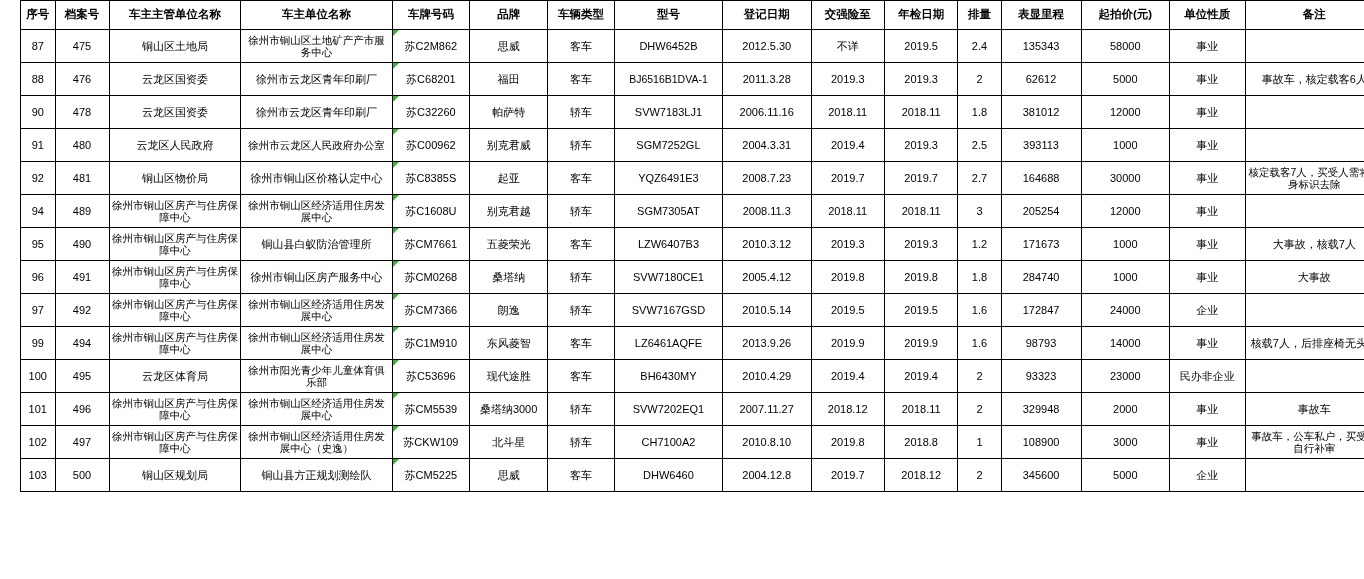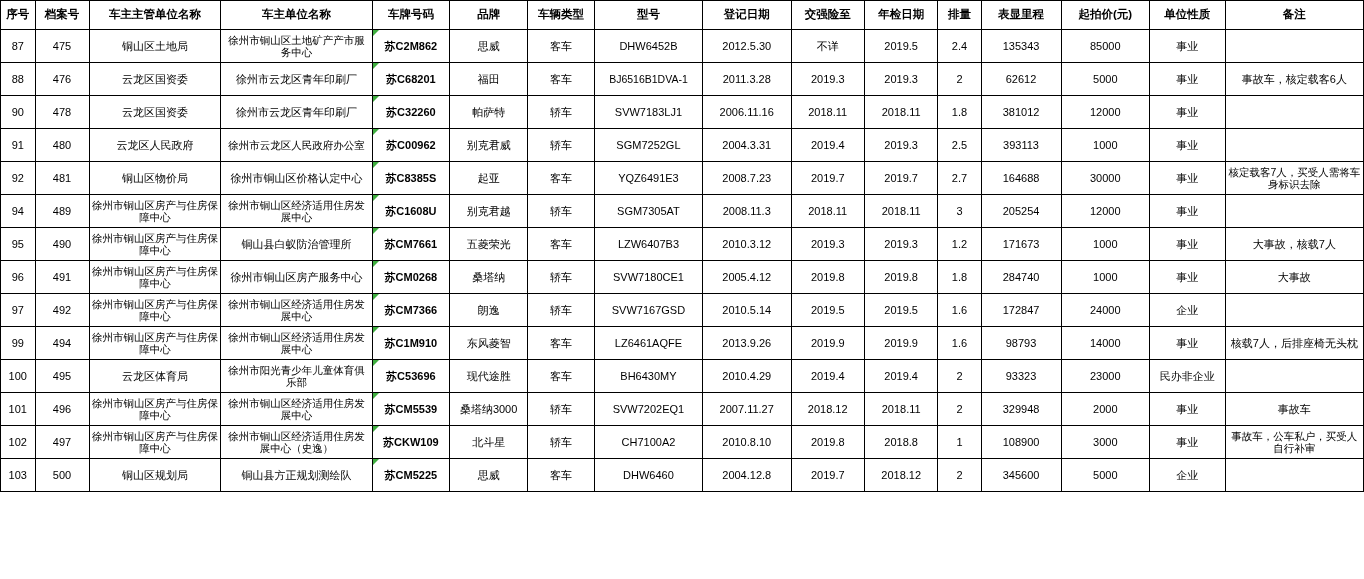--- a/index.html
+++ b/index.html
@@ -7,20 +7,21 @@
     font-family:"Liberation Sans","DejaVu Sans",sans-serif;
     width:1364px;
     height:579px;
     overflow:hidden;
     color:#000;
   }
   #sheet{
     width:1364px;
     height:579px;
     box-sizing:border-box;
+    padding-left:20px;
   }
   table{
     border-collapse:collapse;
     table-layout:fixed;
     width:1364px;
     font-size:11px;
   }
   th,td{
     border:1px solid #000;
     text-align:center;
@@ -50,21 +51,20 @@
   col.c8{width:82px;}
   col.c9{width:68px;}
   col.c10{width:68px;}
   col.c11{width:40px;}
   col.c12{width:74px;}
   col.c13{width:82px;}
   col.c14{width:70px;}
   col.c15{width:128px;}
   .tri{
     position:relative;
-    font-weight:bold;
   }
   .tri::after{
     content:"";
     position:absolute;
     top:0;
     left:0;
     width:0;height:0;
     border-top:6px solid #3fae3f;
     border-right:6px solid transparent;
   }
@@ -121,21 +121,21 @@
           <td class="small">徐州市铜山区土地矿产产市服务中心</td>
           <td class="tri">苏C2M862</td>
           <td>思威</td>
           <td>客车</td>
           <td>DHW6452B</td>
           <td>2012.5.30</td>
           <td>不详</td>
           <td>2019.5</td>
           <td>2.4</td>
           <td>135343</td>
-          <td>85000</td>
+          <td>58000</td>
           <td>事业</td>
           <td></td>
         </tr>
         <tr>
           <td>88</td>
           <td>476</td>
           <td>云龙区国资委</td>
           <td>徐州市云龙区青年印刷厂</td>
           <td class="tri">苏C68201</td>
           <td>福田</td>

